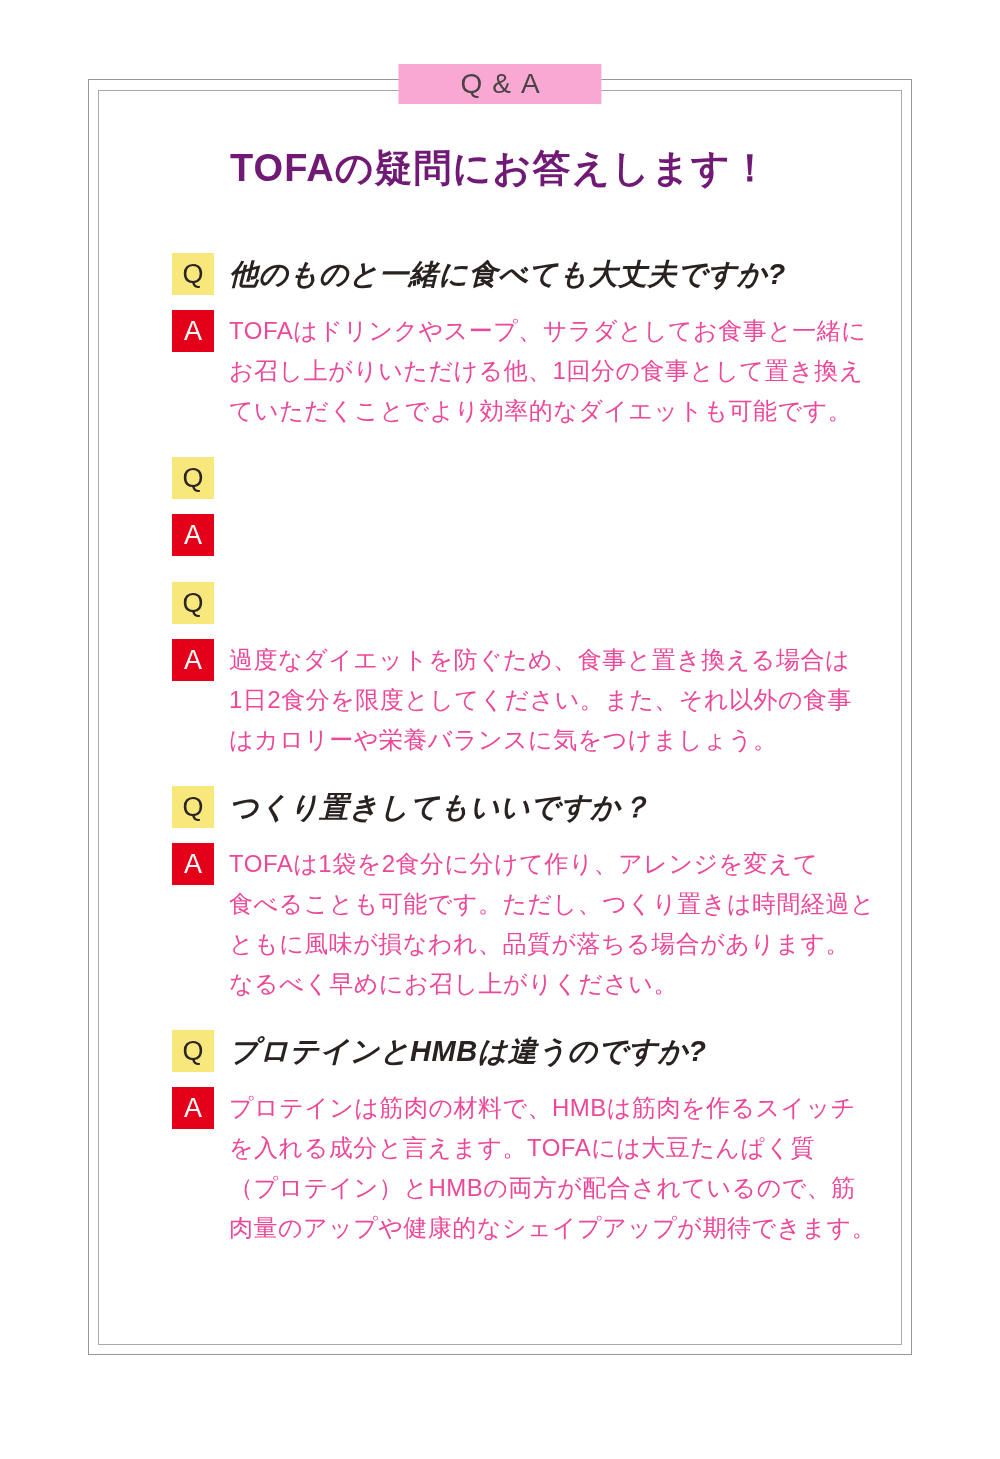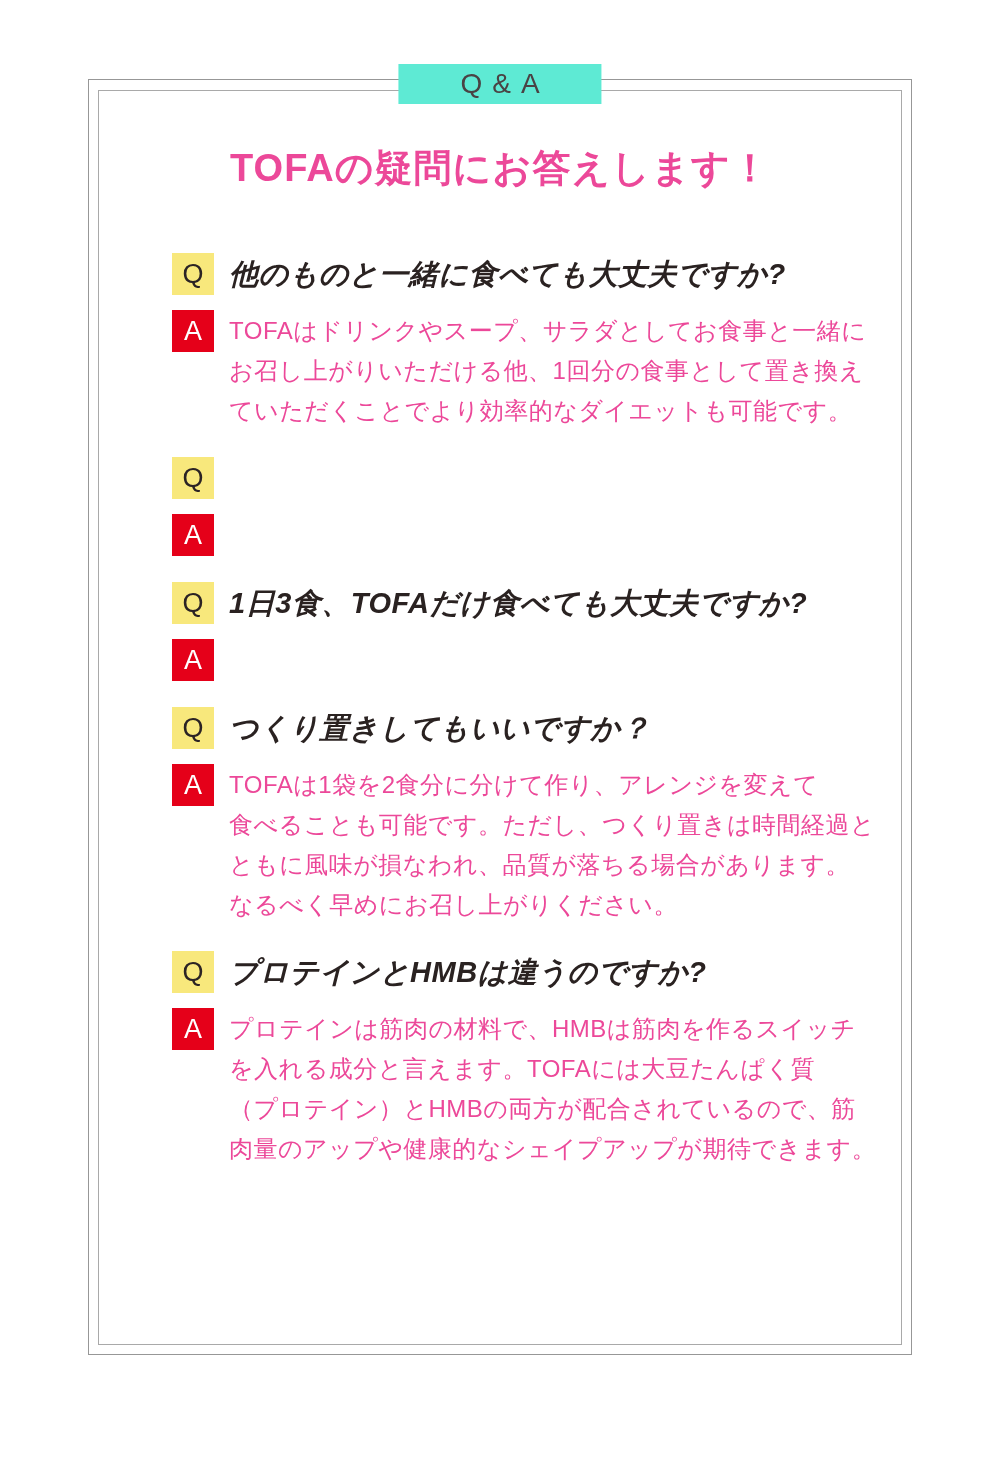--- a/index.html
+++ b/index.html
@@ -32,21 +32,21 @@
     box-sizing: border-box;
     z-index: 1;
   }
   
   .qa-header {
     position: absolute;
     top: 64px;
     left: 50%;
     transform: translateX(-50%);
     z-index: 2;
-    background: #5eead4;
+    background: #f9a8d4;
     padding: 0 52px 0 62px;
     font-size: 28px;
     font-weight: 400;
     line-height: 40px;
     letter-spacing: 10px;
     color: #4a4344;
     white-space: nowrap;
   }
   .content {
     position: absolute;
@@ -54,21 +54,21 @@
     width: 824px;
     z-index: 2;
   }
   .title {
     margin: 66px 0 0 0;
     text-align: center;
     font-size: 38px;
     line-height: 46px;
     font-weight: 700;
     letter-spacing: 1px;
-    color: #ec4899;
+    color: #701a75;
   }
   .faq-list {
     margin-top: 62px;
     padding-left: 84px;
     padding-right: 20px;
   }
   .faq-item { margin-bottom: 26px; }
   .q-row, .a-row {
     display: flex;
     align-items: flex-start;
@@ -145,24 +145,26 @@
           <span class="badge badge-q">Q</span>
         </div>
         <div class="a-row">
           <span class="badge badge-a">A</span>
         </div>
       </section>
 
       <section class="faq-item">
         <div class="q-row">
           <span class="badge badge-q">Q</span>
-          <h2 class="q-text">1日3食、TOFAだけ食べても大丈夫ですか?</h2>
         </div>
         <div class="a-row">
           <span class="badge badge-a">A</span>
+          <p class="a-text">過度なダイエットを防ぐため、食事と置き換える場合は
+1日2食分を限度としてください。また、それ以外の食事
+はカロリーや栄養バランスに気をつけましょう。</p>
         </div>
       </section>
 
       <section class="faq-item">
         <div class="q-row">
           <span class="badge badge-q">Q</span>
           <h2 class="q-text">つくり置きしてもいいですか？</h2>
         </div>
         <div class="a-row">
           <span class="badge badge-a">A</span>

